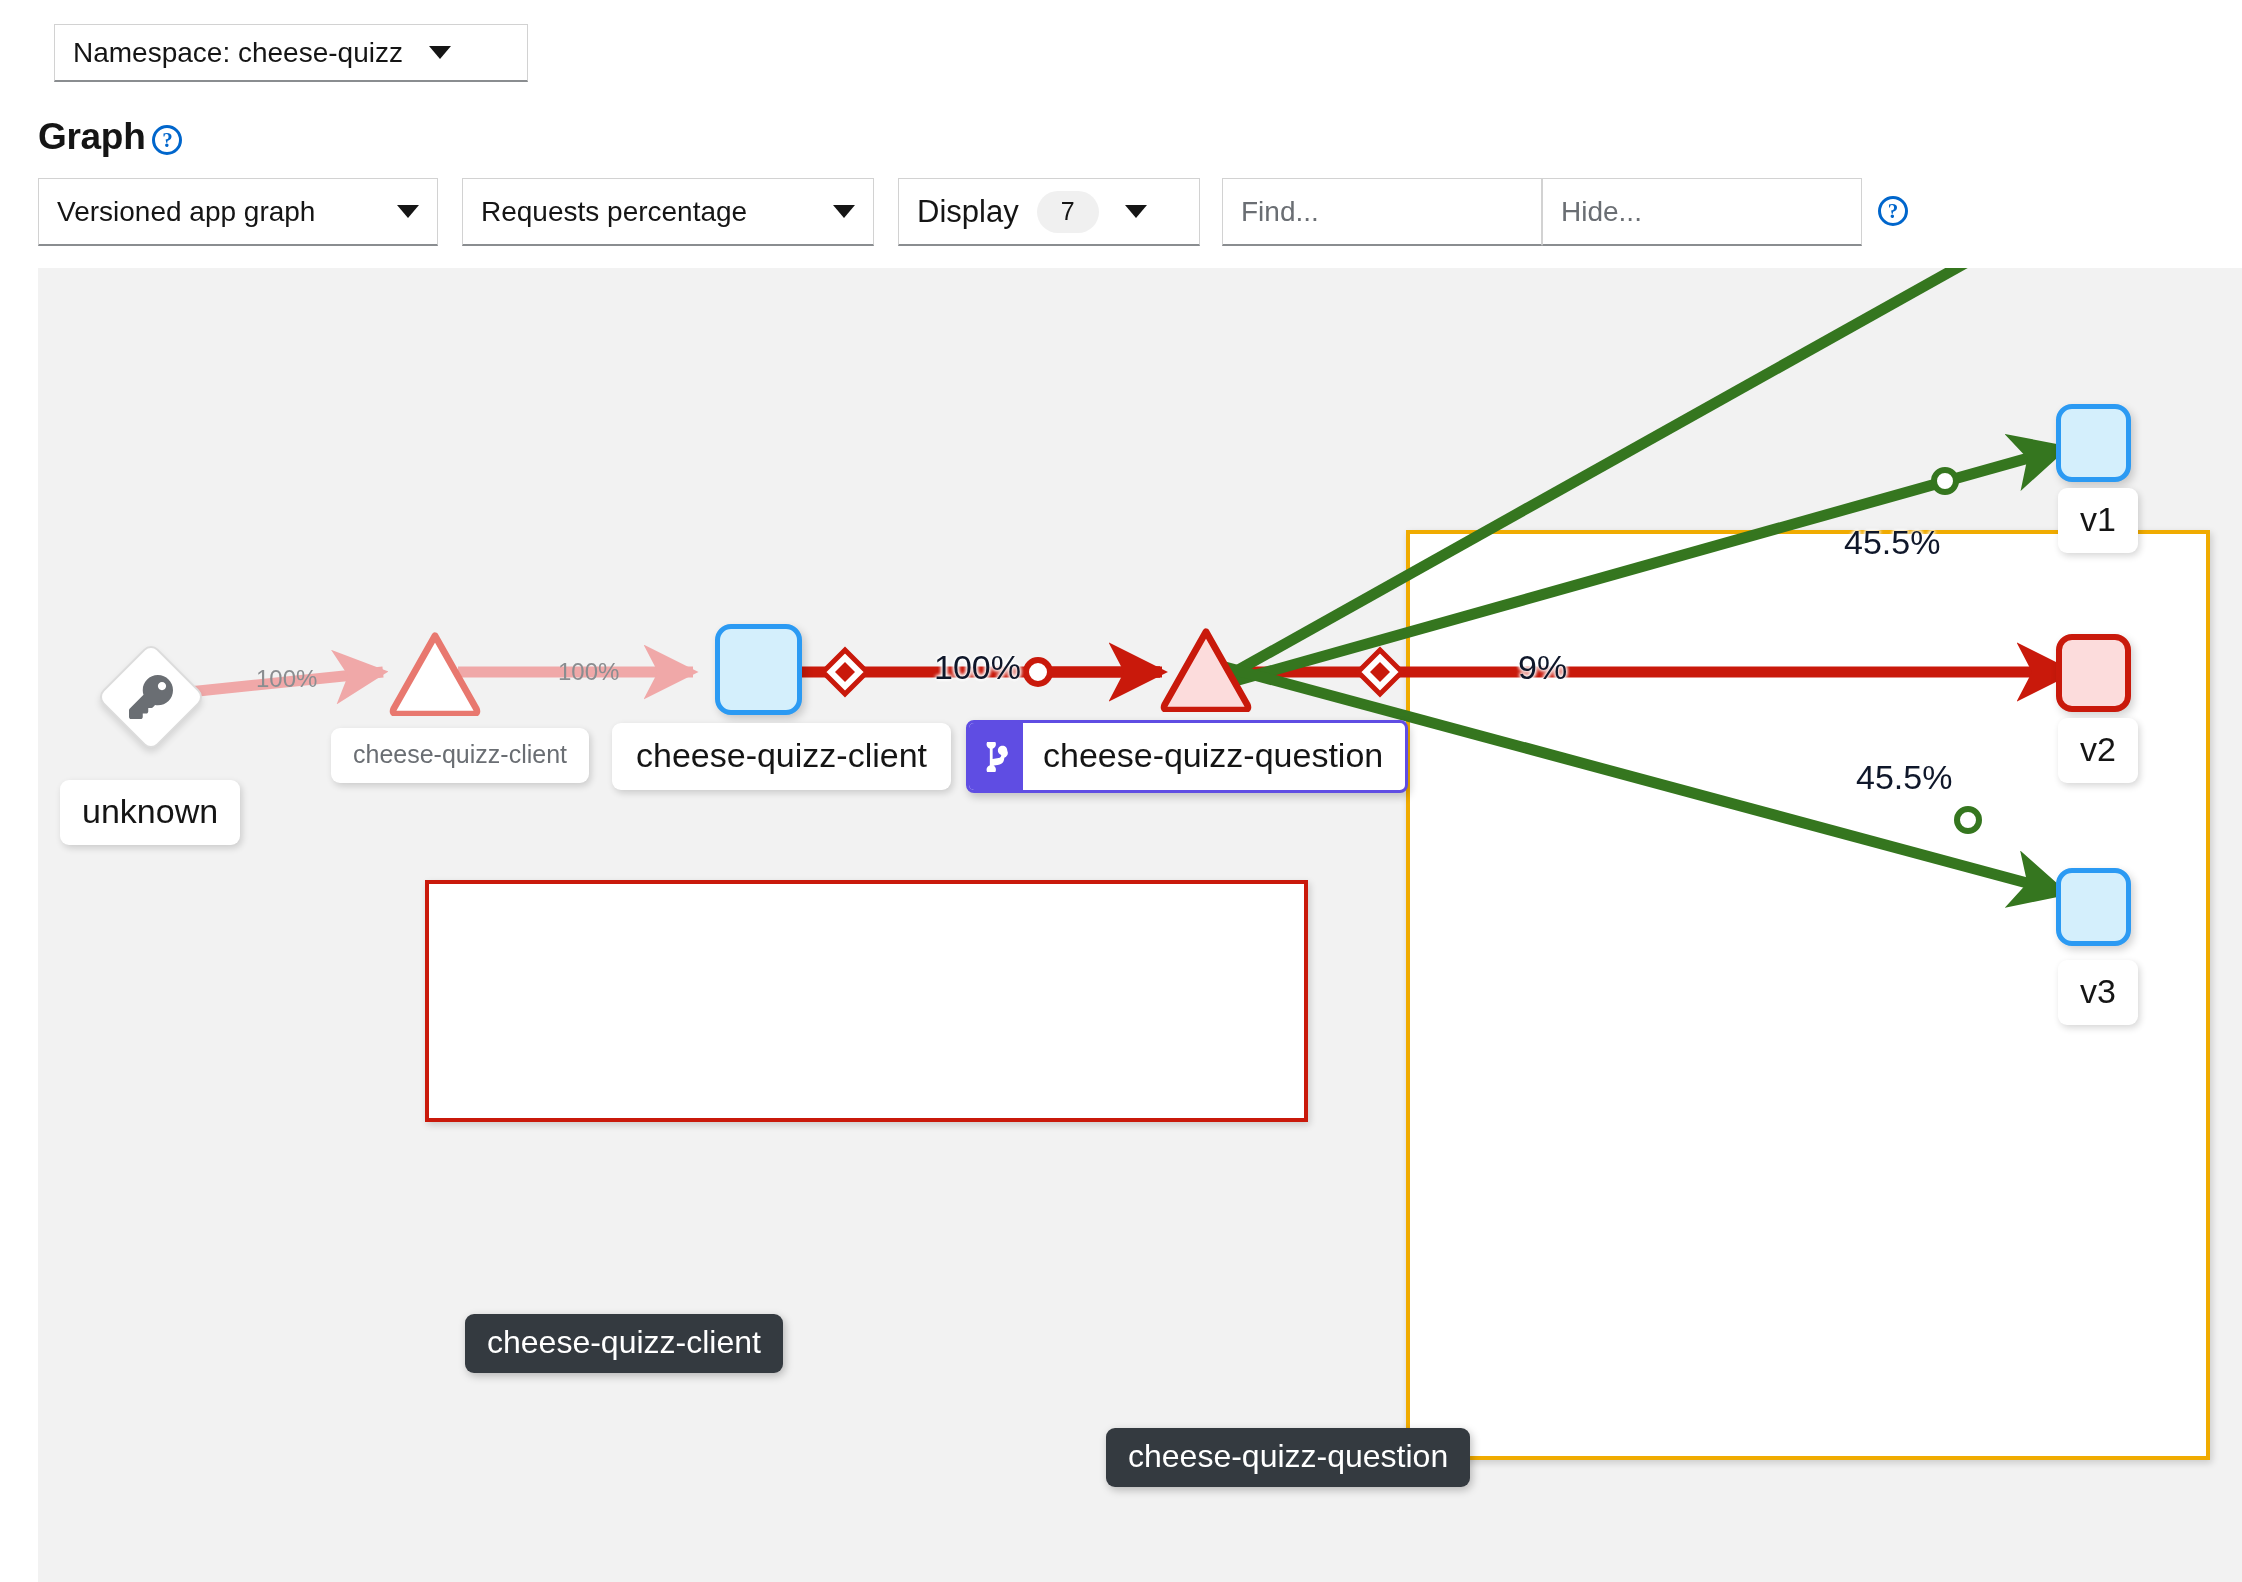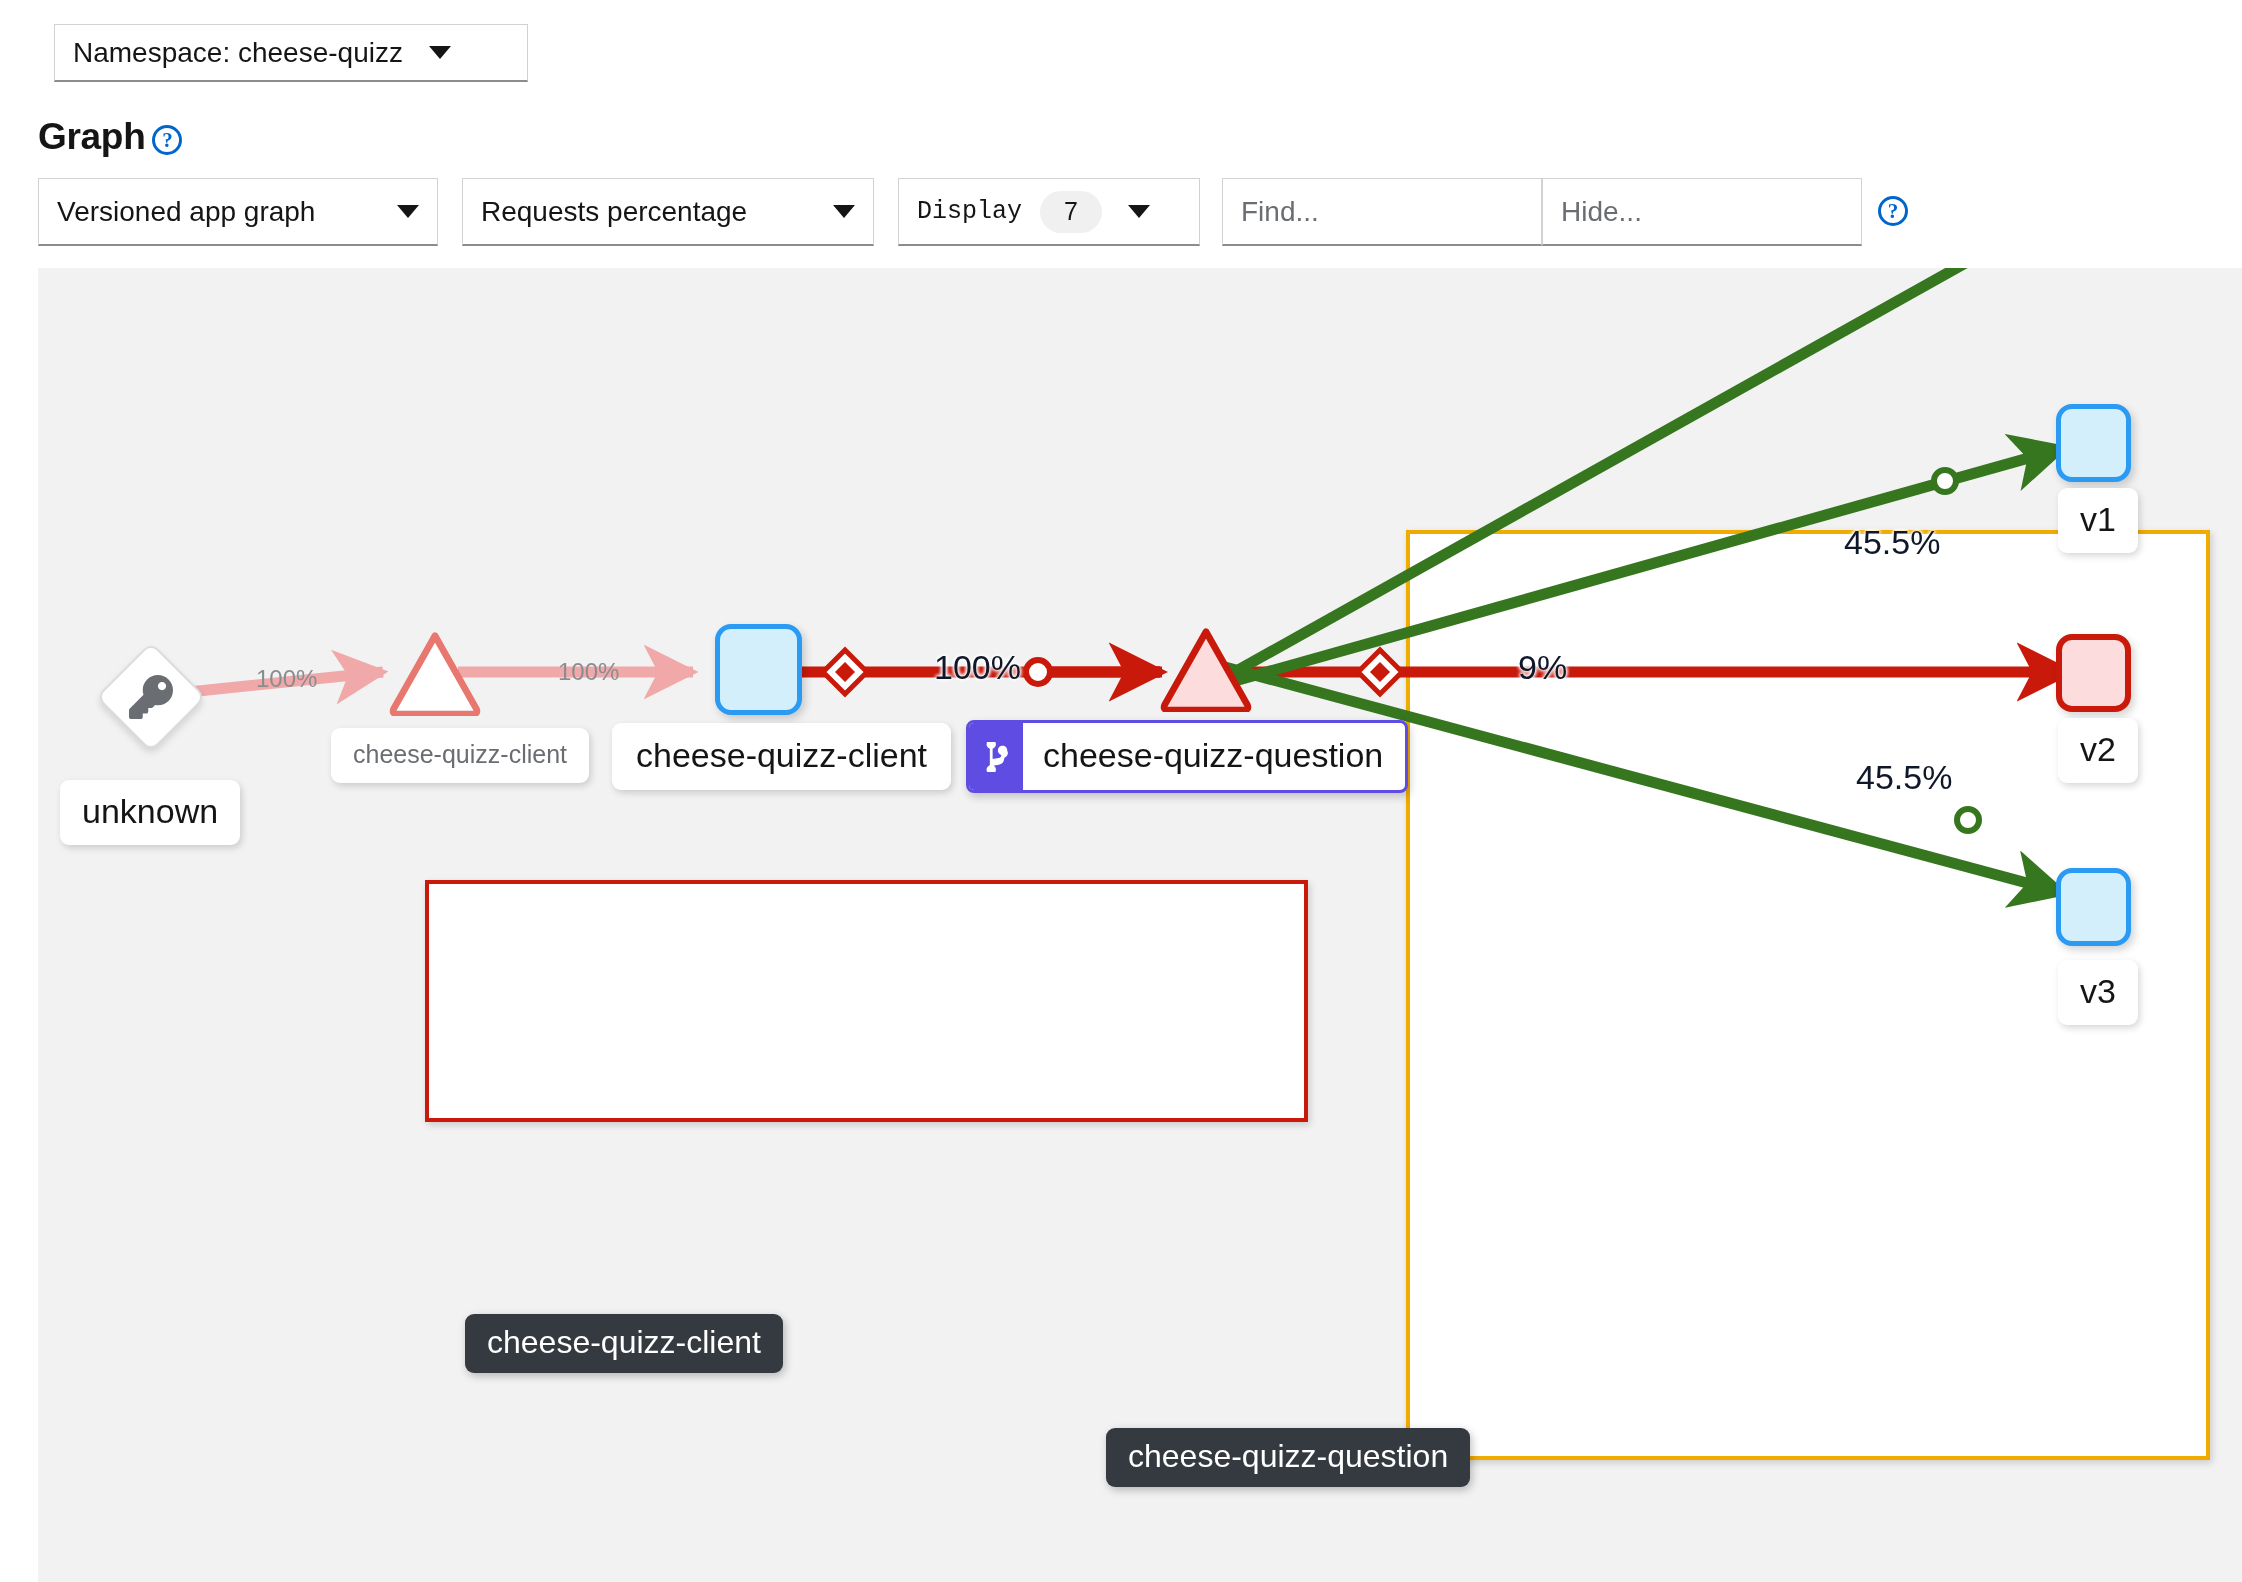--- a/index.html
+++ b/index.html
@@ -60,21 +60,21 @@
     line-height: 1;
   }
   #graph-title-row .help-circle { margin-top: 6px; }
 
   
   #toolbar { position: absolute; left: 0; top: 178px; width: 2242px; height: 72px; }
   #type-select    { left: 38px;   top: 0; width: 400px; height: 68px; }
   #metric-select  { left: 462px;  top: 0; width: 412px; height: 68px; }
   #display-select { left = 0; }
   #display-select { left: 898px;  top: 0; width: 302px; height: 68px; }
-  #display-select .sel-text { font-size: 25px; font-family: Liberation Mono, monospace; }
+  #display-select .sel-text { font-size: 31px; }
   .count-chip {
     background: #f0f0f0;
     border-radius: 22px;
     min-width: 62px; height: 42px;
     display: flex; align-items: center; justify-content: center;
     font-size: 25px; color: #151515;
     margin-left: 18px;
   }
   #display-select .caret { margin-left: 26px; }
 

